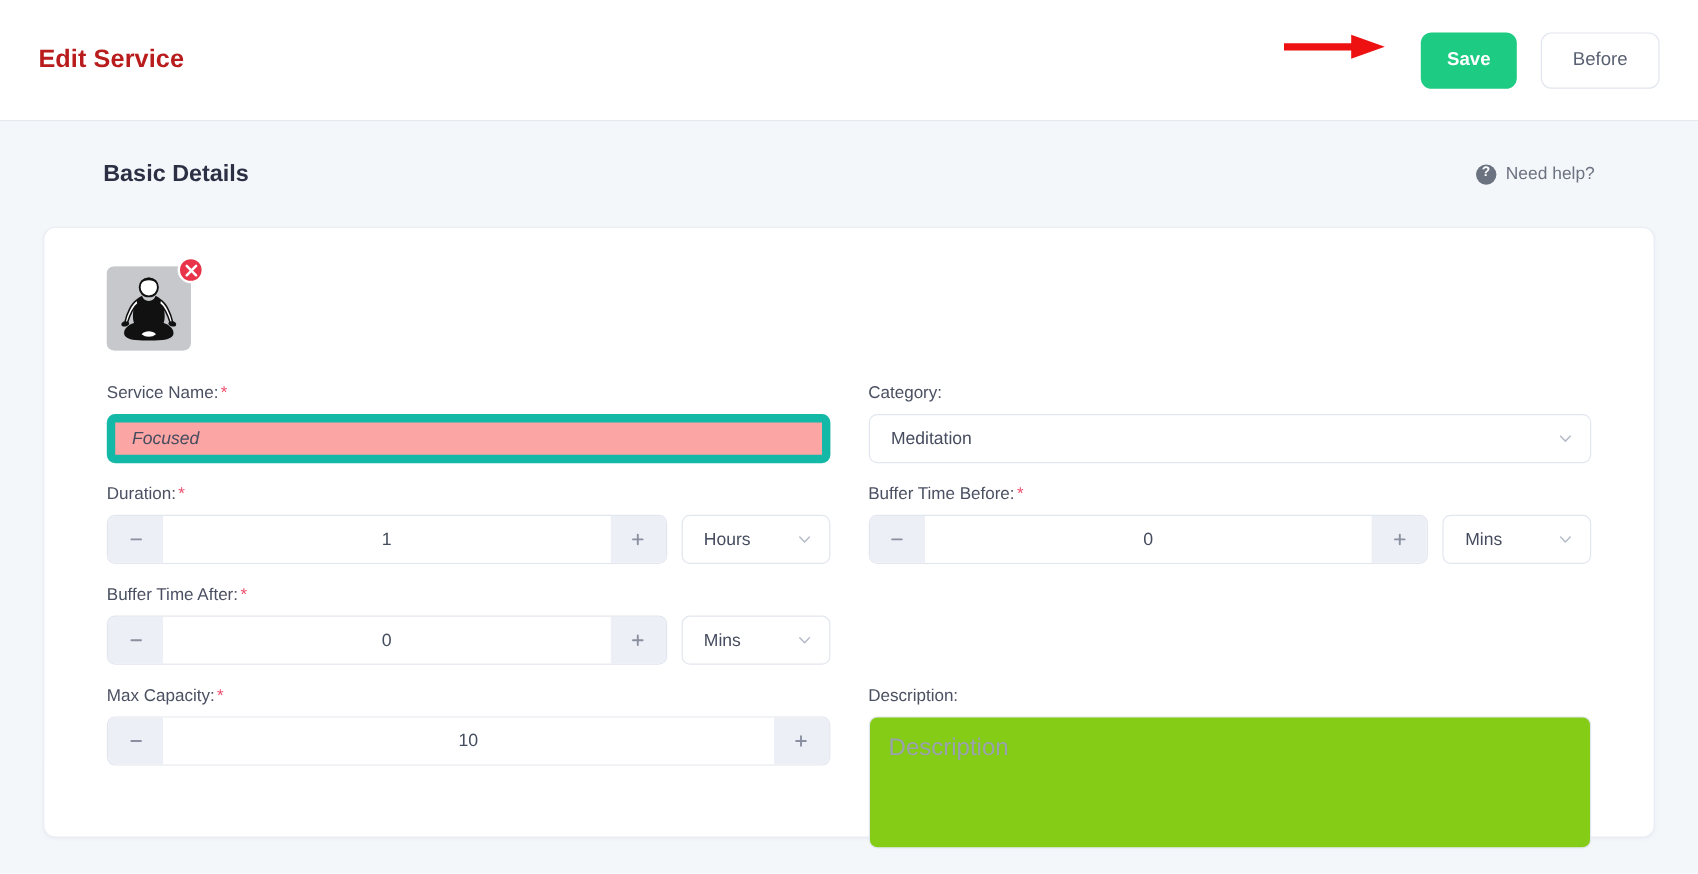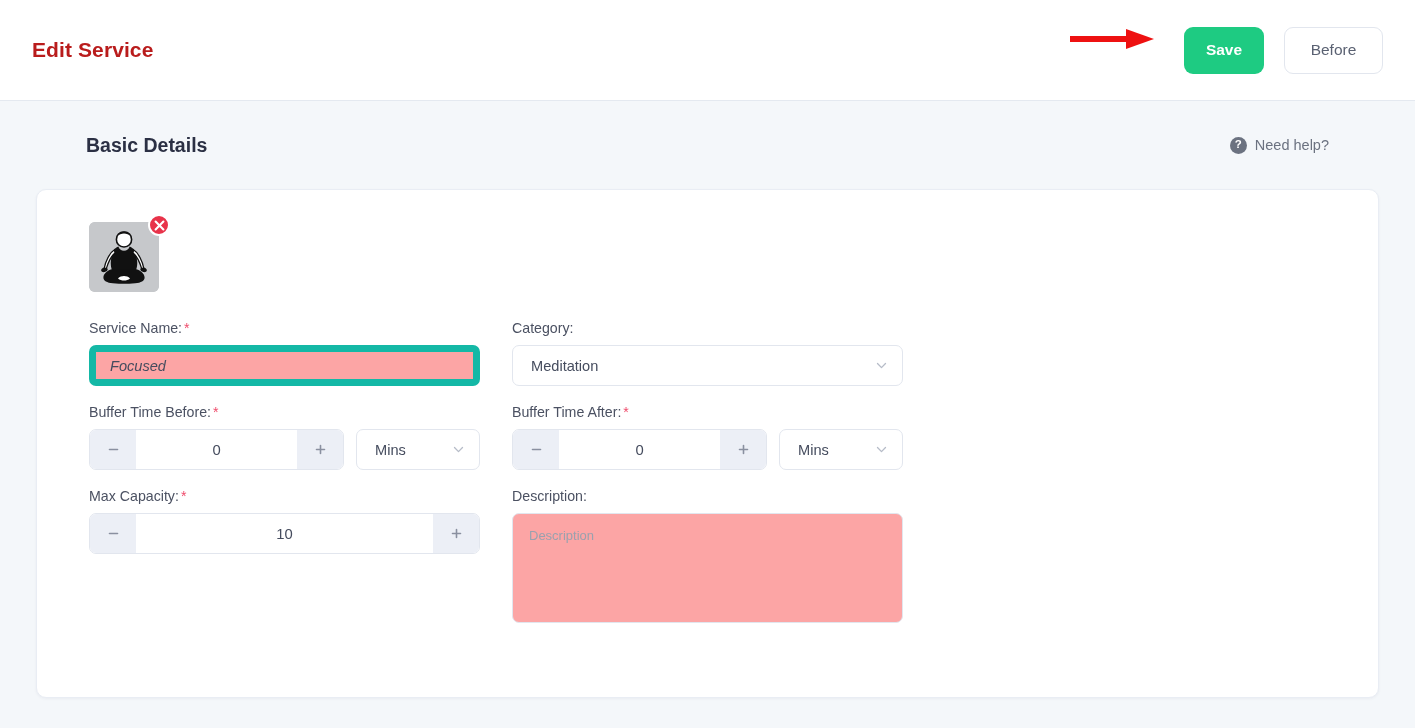--- a/index.html
+++ b/index.html
@@ -159,21 +159,21 @@
     align-items: center;
     justify-content: center;
     cursor: pointer;
   }
 
   .thumb-remove svg { display: block; }
 
   
   .grid {
     display: grid;
-    grid-template-columns: 1fr 1fr 1fr;
+    grid-template-columns: 1fr 1fr;
     column-gap: 32px;
     row-gap: 0;
   }
 
   .field { margin-bottom: 18px; }
 
   .label {
     font-size: 14.2px;
     color: #4b5162;
     margin-bottom: 9px;
@@ -263,23 +263,23 @@
   .unit-select {
     width: 124px;
     flex: none;
   }
 
   .textarea {
     width: 100%;
     height: 110px;
     border: 1px solid #e2e6ee;
     border-radius: 7px;
-    background: #fca5a5;
+    background: #84cc16;
     padding: 14px 16px;
-    font-size: 13px;
+    font-size: 20px;
     color: #454c5e;
     font-family: "Liberation Sans", sans-serif;
     outline: none;
     resize: none;
   }
 
   .textarea::placeholder { color: #9aa1ae; }
 
   .spacer { }
 </style>
@@ -354,20 +354,44 @@
             <path d="M2.5 4.5 L6.5 8.6 L10.5 4.5" fill="none" stroke="currentColor" stroke-width="1.3" stroke-linecap="round" stroke-linejoin="round"></path>
           </svg>
         </div>
       </div>
 
 
     </div>
 
     <div class="grid">
 
+      <div class="field">
+        <label class="label"><span>Duration:</span><span class="req">*</span></label>
+        <div class="stepper-row">
+          <div class="stepper">
+            <button class="step-btn">
+              <svg width="13" height="13" viewBox="0 0 13 13">
+                  <path d="M2.5 6.5 H10.5" stroke="currentColor" stroke-width="1.6" stroke-linecap="round"></path>
+                </svg>
+            </button>
+            <div class="step-val">1</div>
+            <button class="step-btn">
+              <svg width="13" height="13" viewBox="0 0 13 13">
+                  <path d="M2.5 6.5 H10.5 M6.5 2.5 V10.5" stroke="currentColor" stroke-width="1.6" stroke-linecap="round"></path>
+                </svg>
+            </button>
+          </div>
+          <div class="select unit-select">
+            <span class="sel-value">Hours</span>
+            <svg class="chev" viewBox="0 0 13 13">
+              <path d="M2.5 4.5 L6.5 8.6 L10.5 4.5" fill="none" stroke="currentColor" stroke-width="1.3" stroke-linecap="round" stroke-linejoin="round"></path>
+            </svg>
+          </div>
+        </div>
+      </div>
 
       <div class="field">
         <label class="label"><span>Buffer Time Before:</span><span class="req">*</span></label>
         <div class="stepper-row">
           <div class="stepper">
             <button class="step-btn">
               <svg width="13" height="13" viewBox="0 0 13 13">
                   <path d="M2.5 6.5 H10.5" stroke="currentColor" stroke-width="1.6" stroke-linecap="round"></path>
                 </svg>
             </button>

